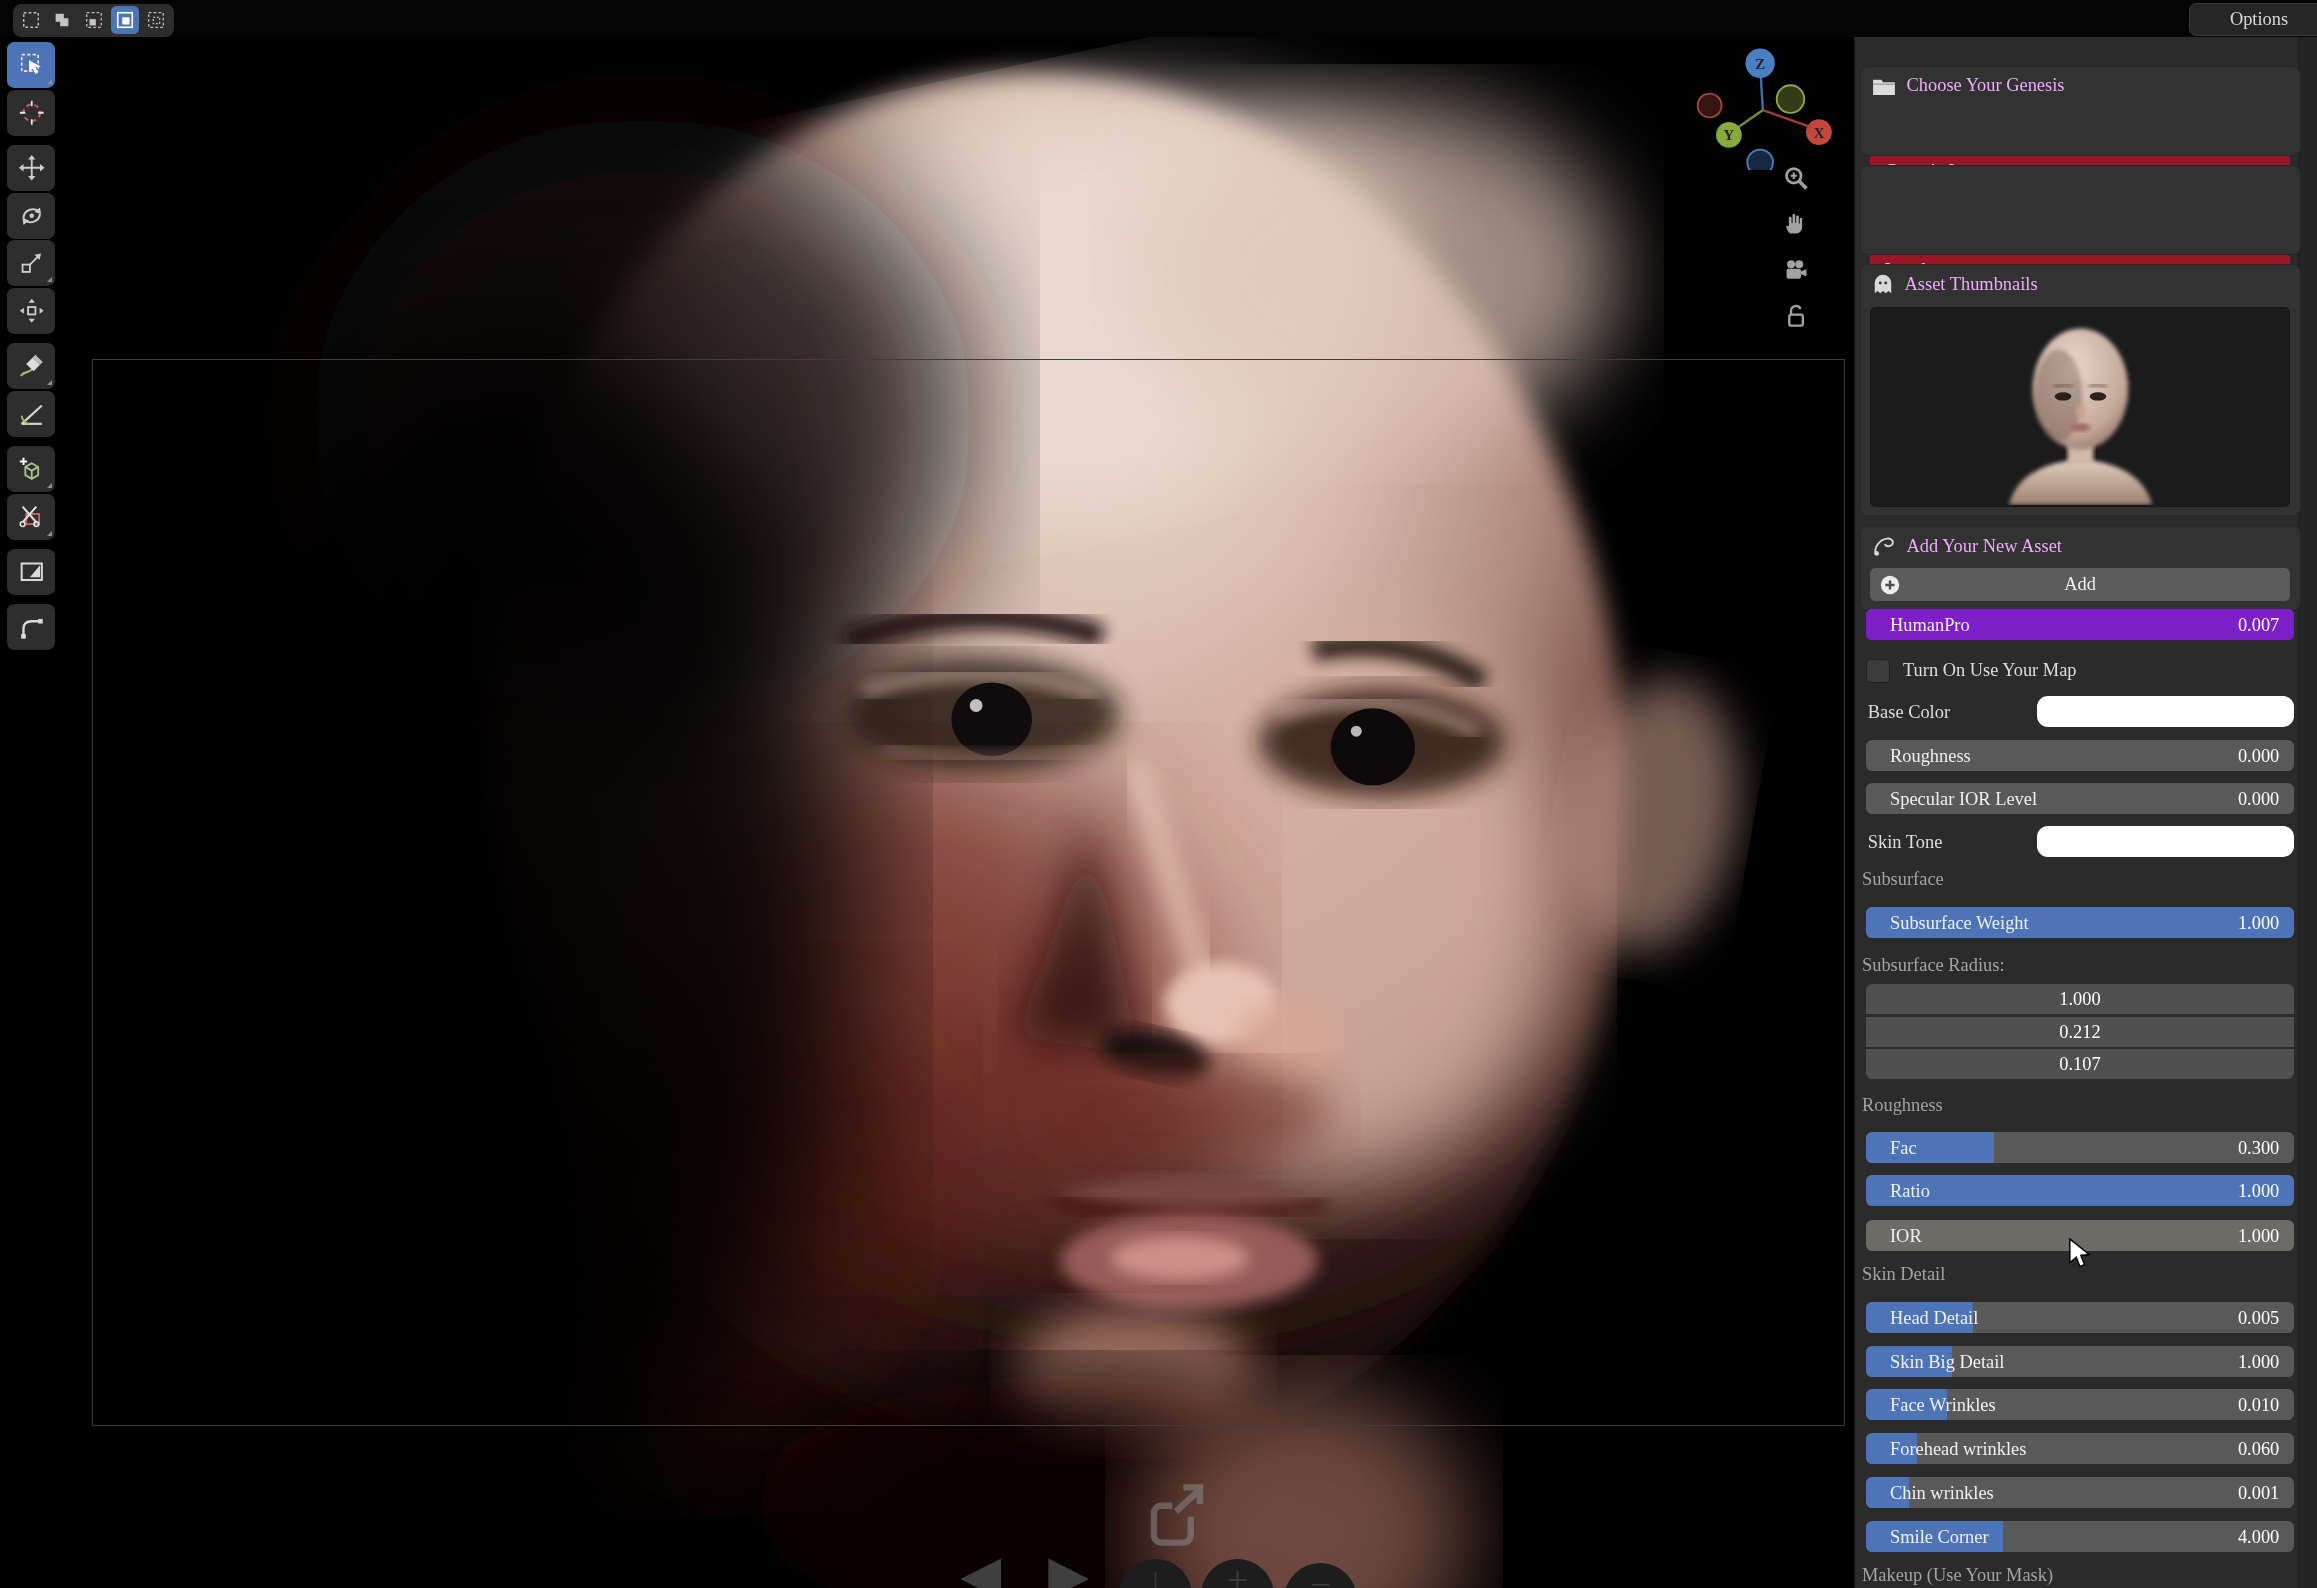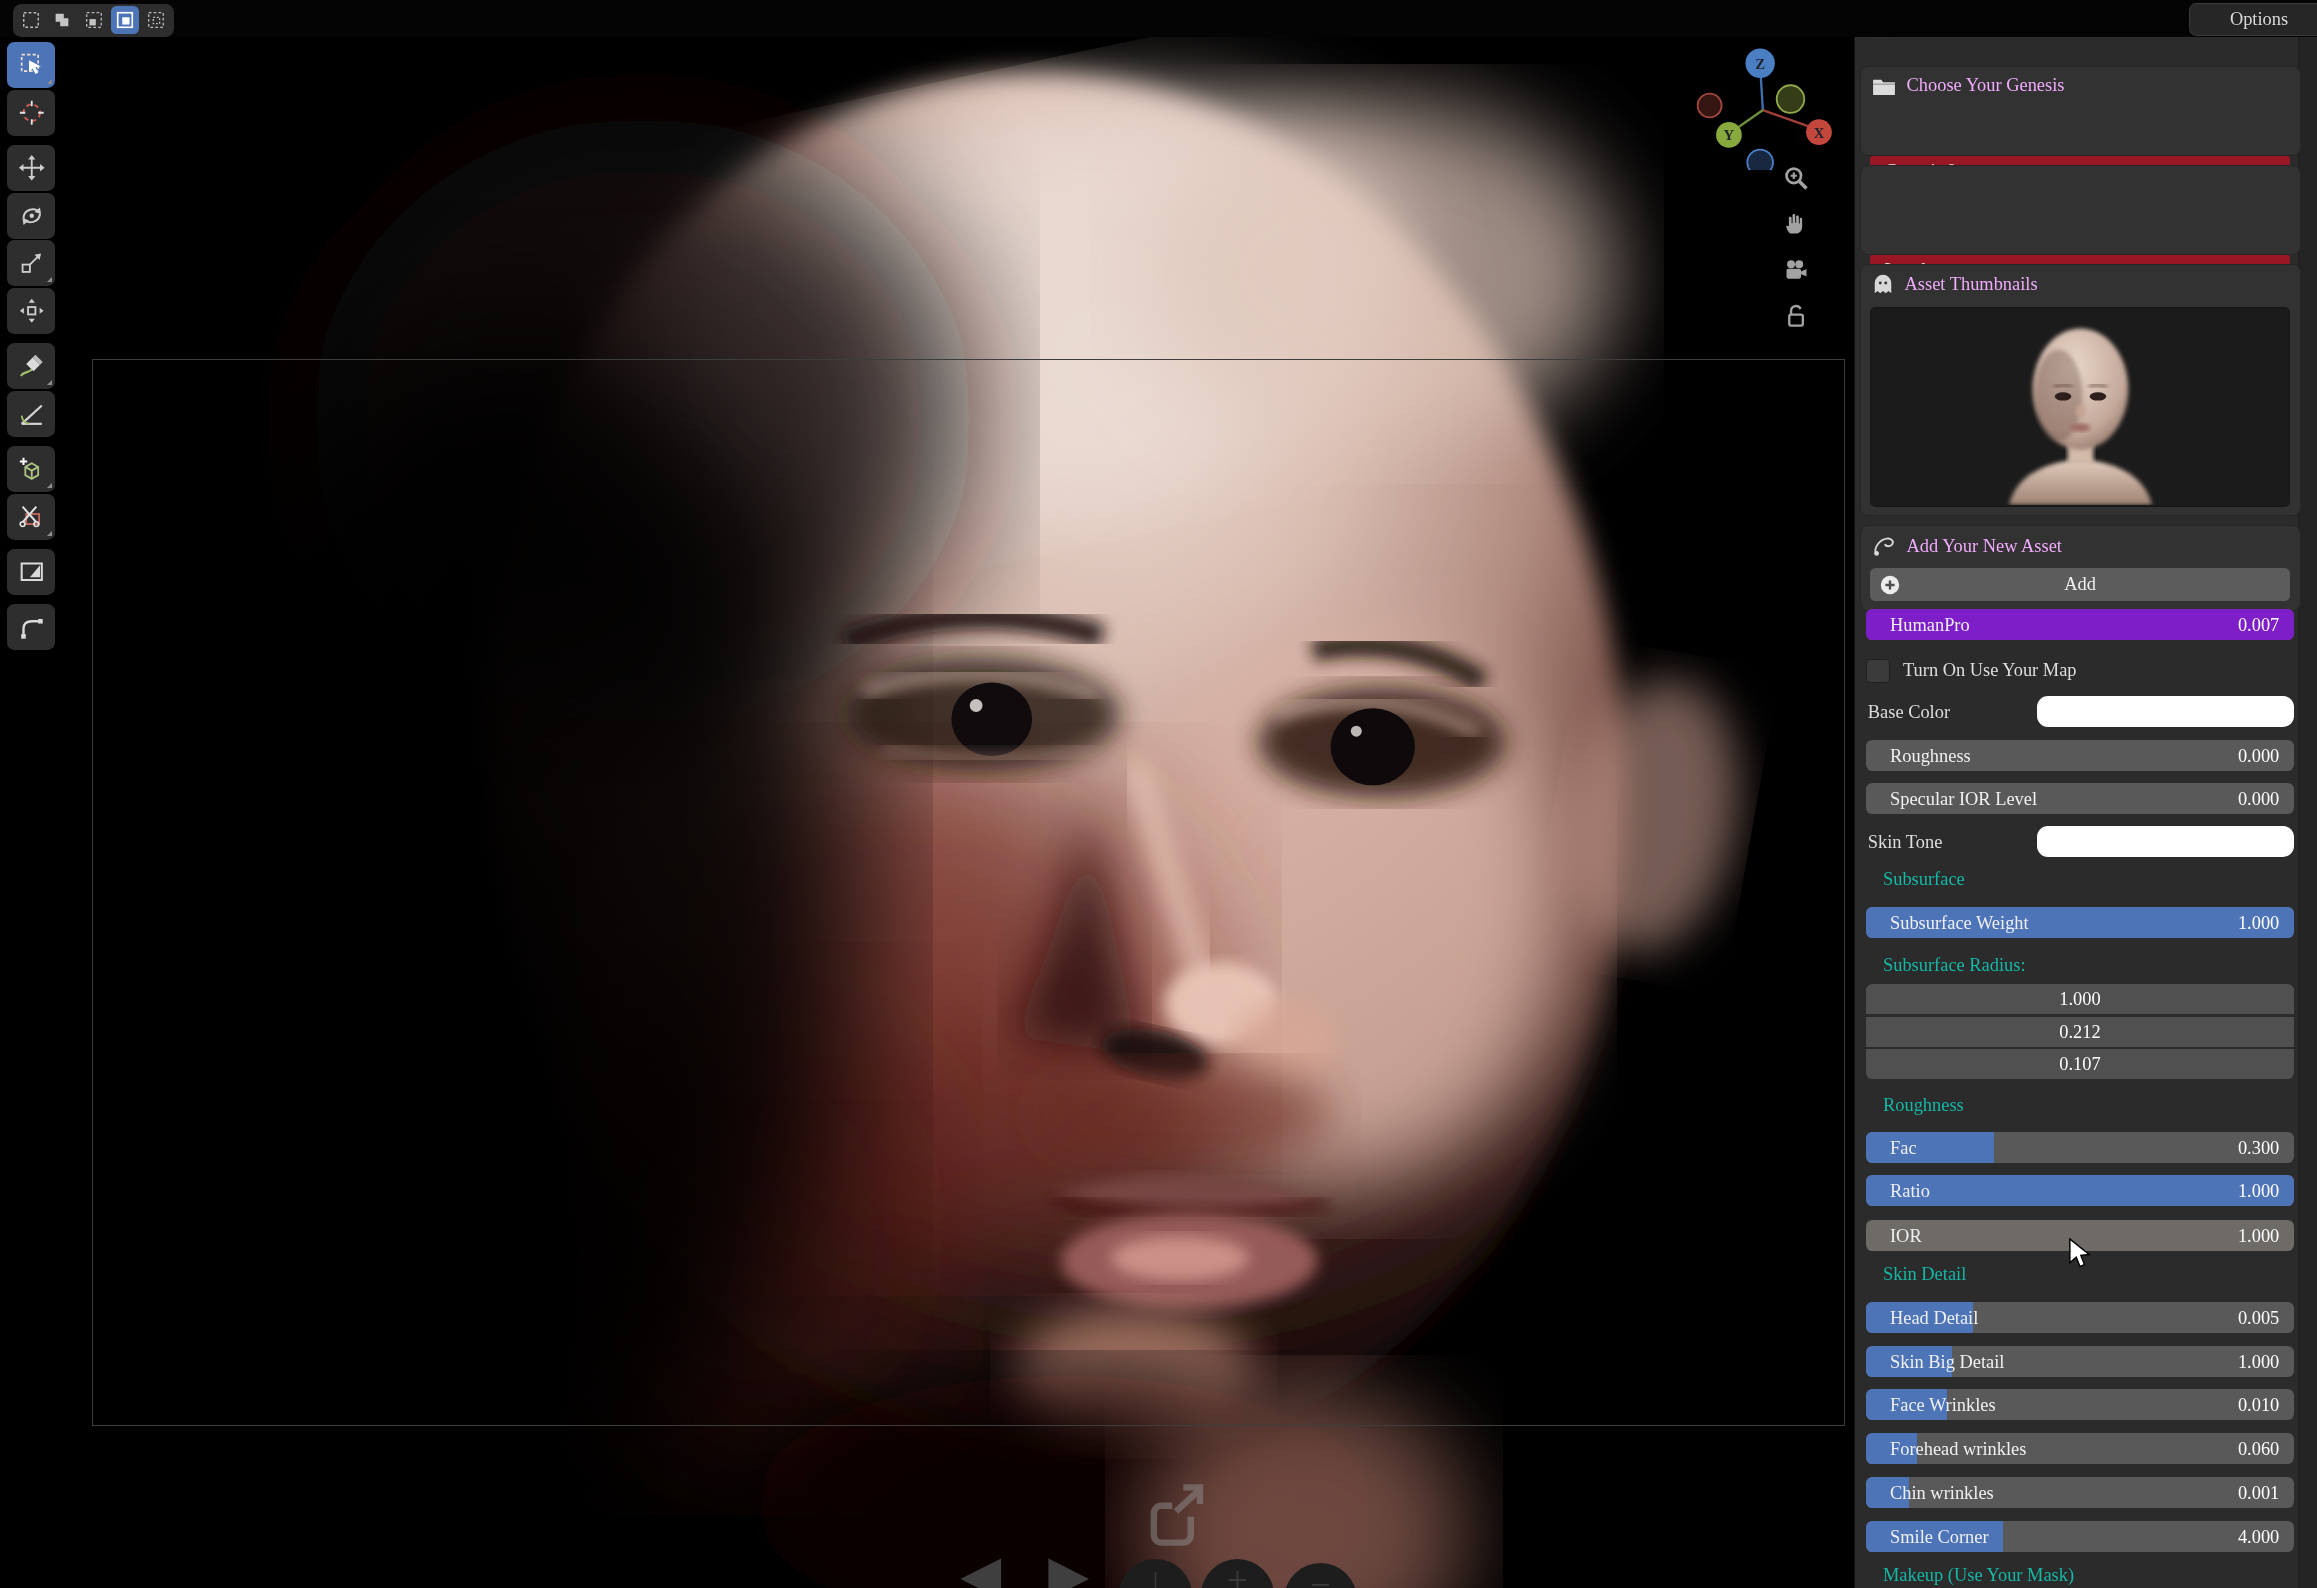--- a/index.html
+++ b/index.html
@@ -62,21 +62,21 @@
   .srow{position:absolute;left:11px;width:428px;height:31px;background:#595959;border-radius:6.4px;overflow:hidden;}
   .srow.hover{background:#6e6a66;}
   .srow.purple .fill{background:#7d1ec8;}
   .fill{position:absolute;left:0;top:0;bottom:0;background:#4e74b8;}
   .slabel{position:absolute;left:24px;top:50%;transform:translateY(-50%);color:#eef0f2;font-size:18.4px;z-index:2;white-space:nowrap;}
   .svalue{position:absolute;right:14.7px;top:50%;transform:translateY(-50%);color:#ffffff;font-size:18.4px;z-index:2;margin-left:32px;}
   .vfield{position:absolute;left:11px;width:428px;height:30px;background:#505050;
           display:flex;align-items:center;justify-content:center;color:#fff;font-size:18.4px;}
   .vfield.first{border-radius:6.4px 6.4px 0 0;}
   .vfield.last{border-radius:0 0 6.4px 6.4px;text-align:center;}
-  .plain{position:absolute;left:28px;color:#14b8a6;font-size:18.4px;white-space:nowrap;}
+  .plain{position:absolute;left:7px;color:#a3a3a3;font-size:18.4px;white-space:nowrap;}
   .swrow{position:absolute;left:11px;width:428px;height:31px;}
   .swlabel{position:absolute;left:1.8px;top:50%;transform:translateY(-50%);color:#dedede;font-size:18.4px;}
   .swatch{position:absolute;left:171px;right:0;top:0;bottom:0;background:#fff;border-radius:11px;}
   .cbrow{position:absolute;left:11px;width:428px;height:27.5px;display:flex;align-items:center;gap:13px;}
   .cbox{width:24px;height:24px;background:#3b3b3b;border:0.9px solid #1f1f1f;border-radius:4.6px;box-sizing:border-box;}
   .cblabel{color:#dedede;font-size:18.4px;}
 </style>
 </head>
 <body>
 

